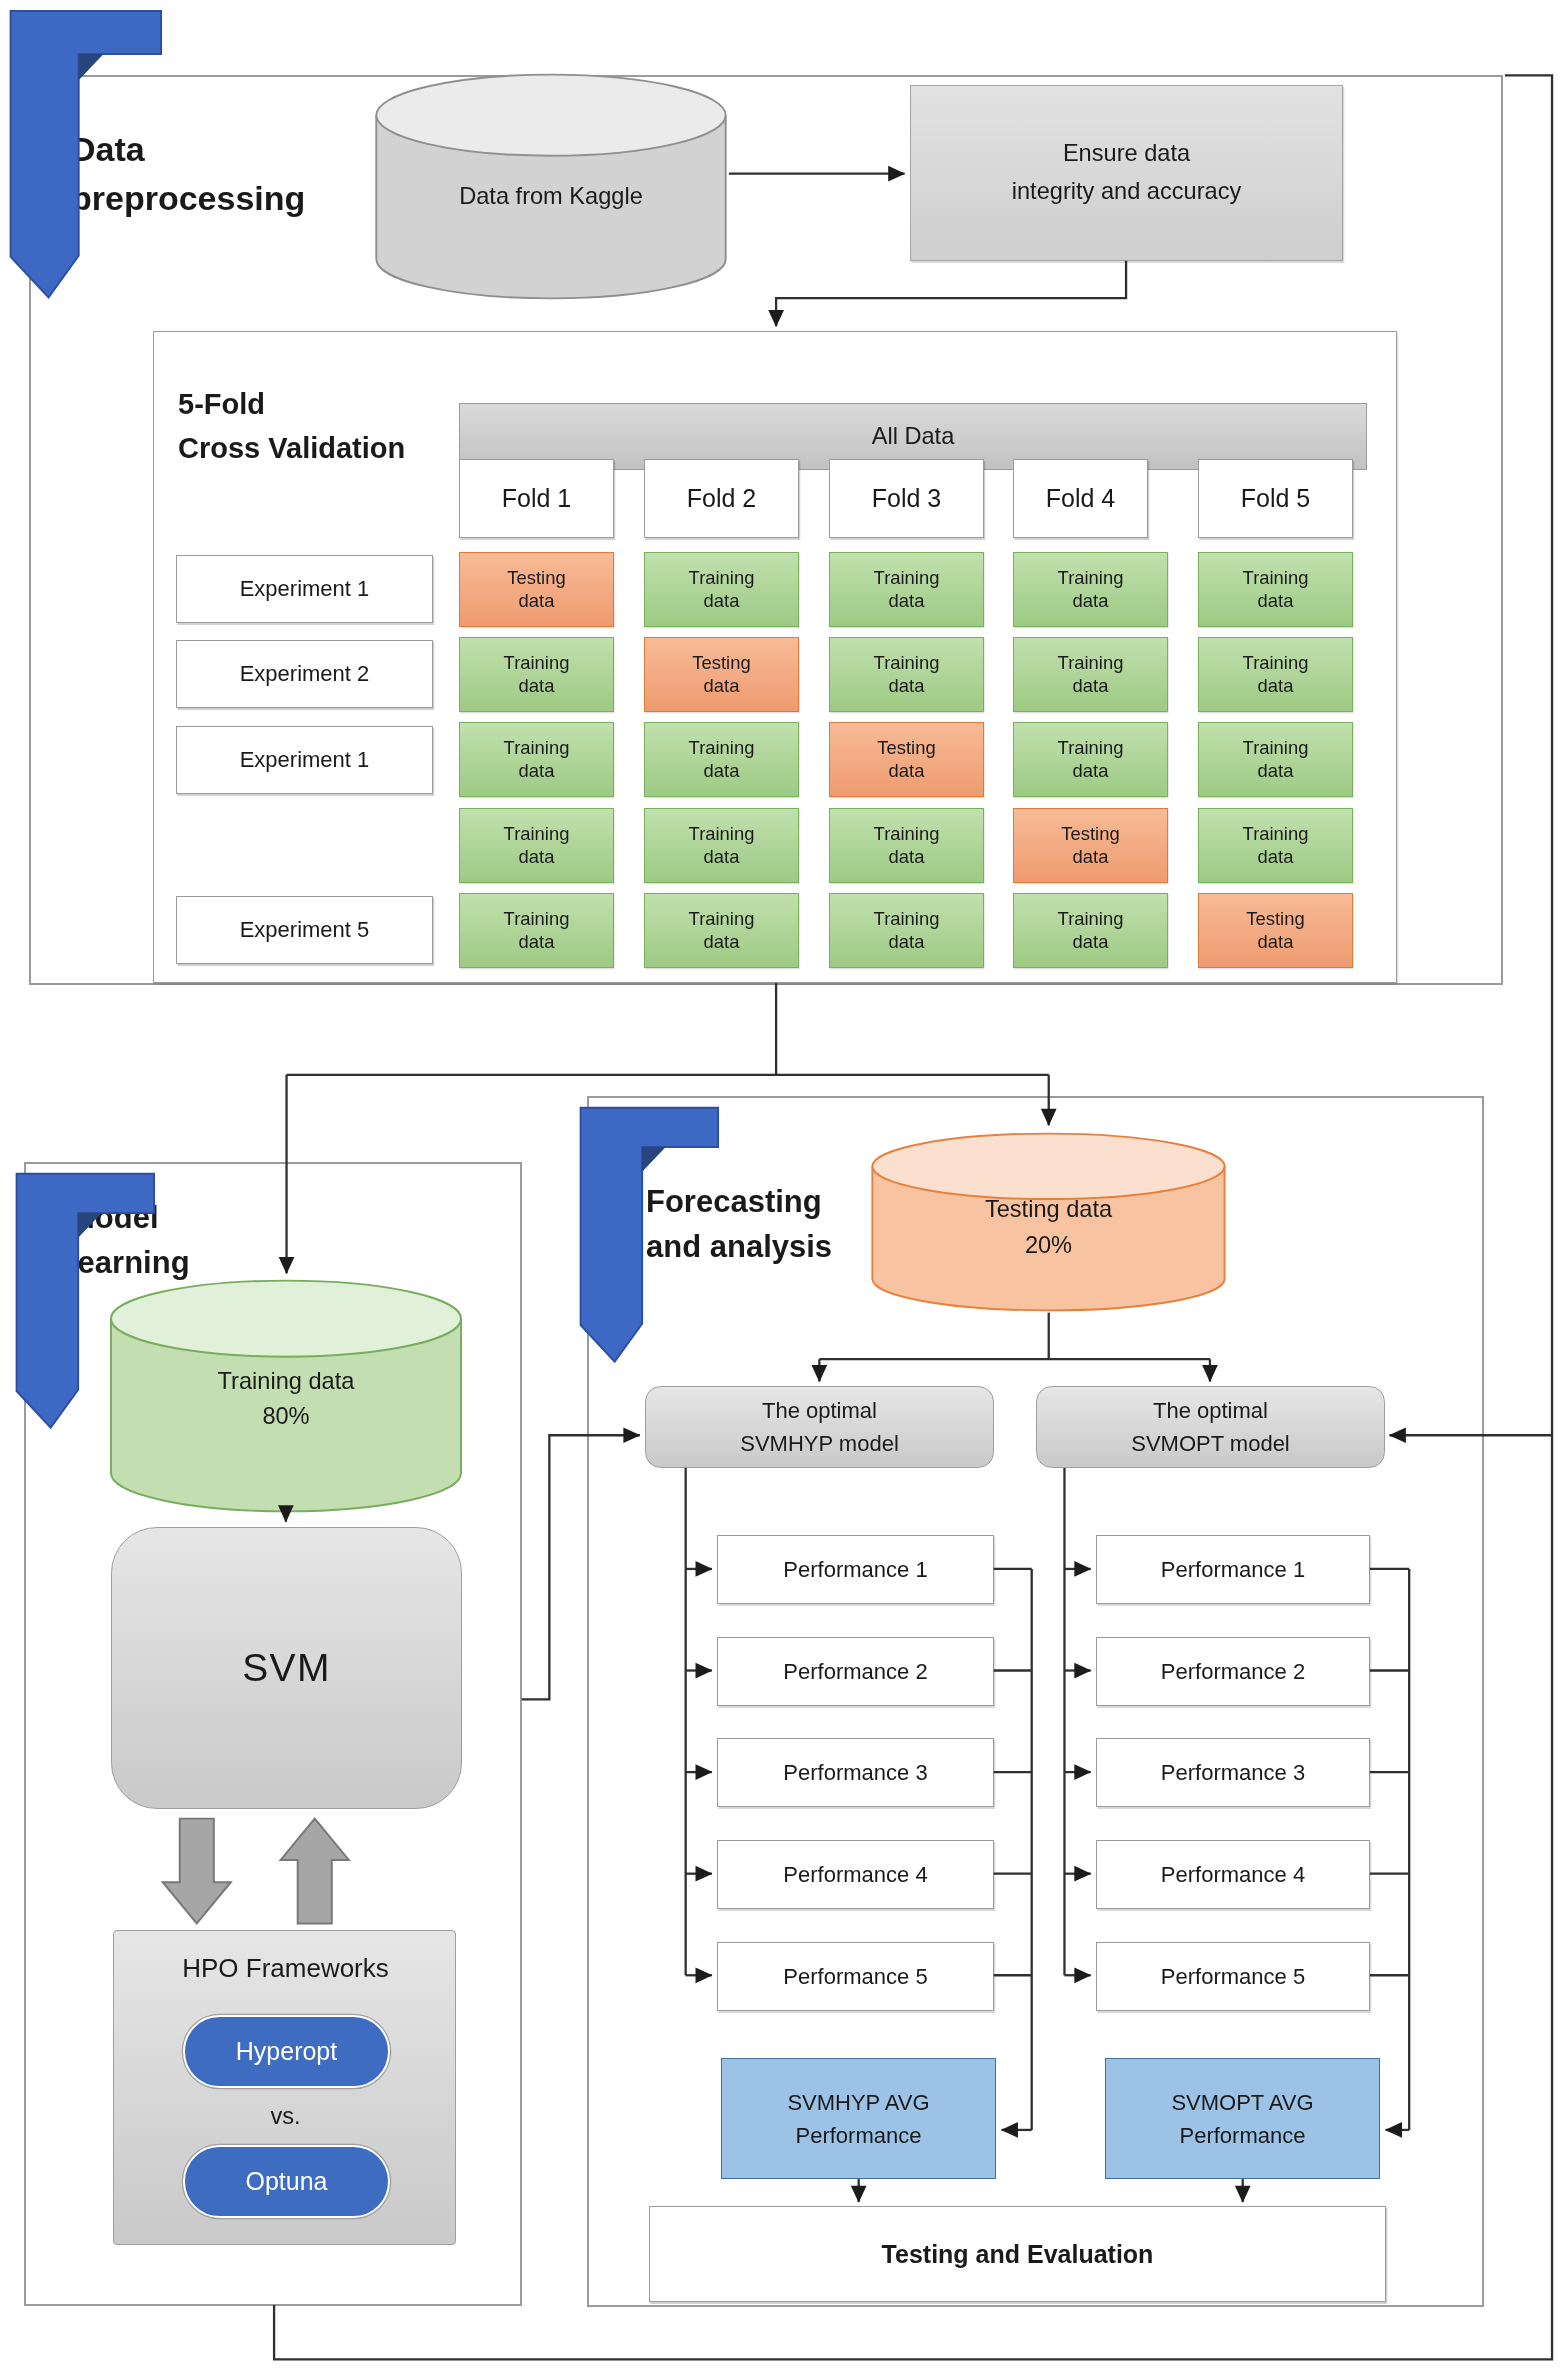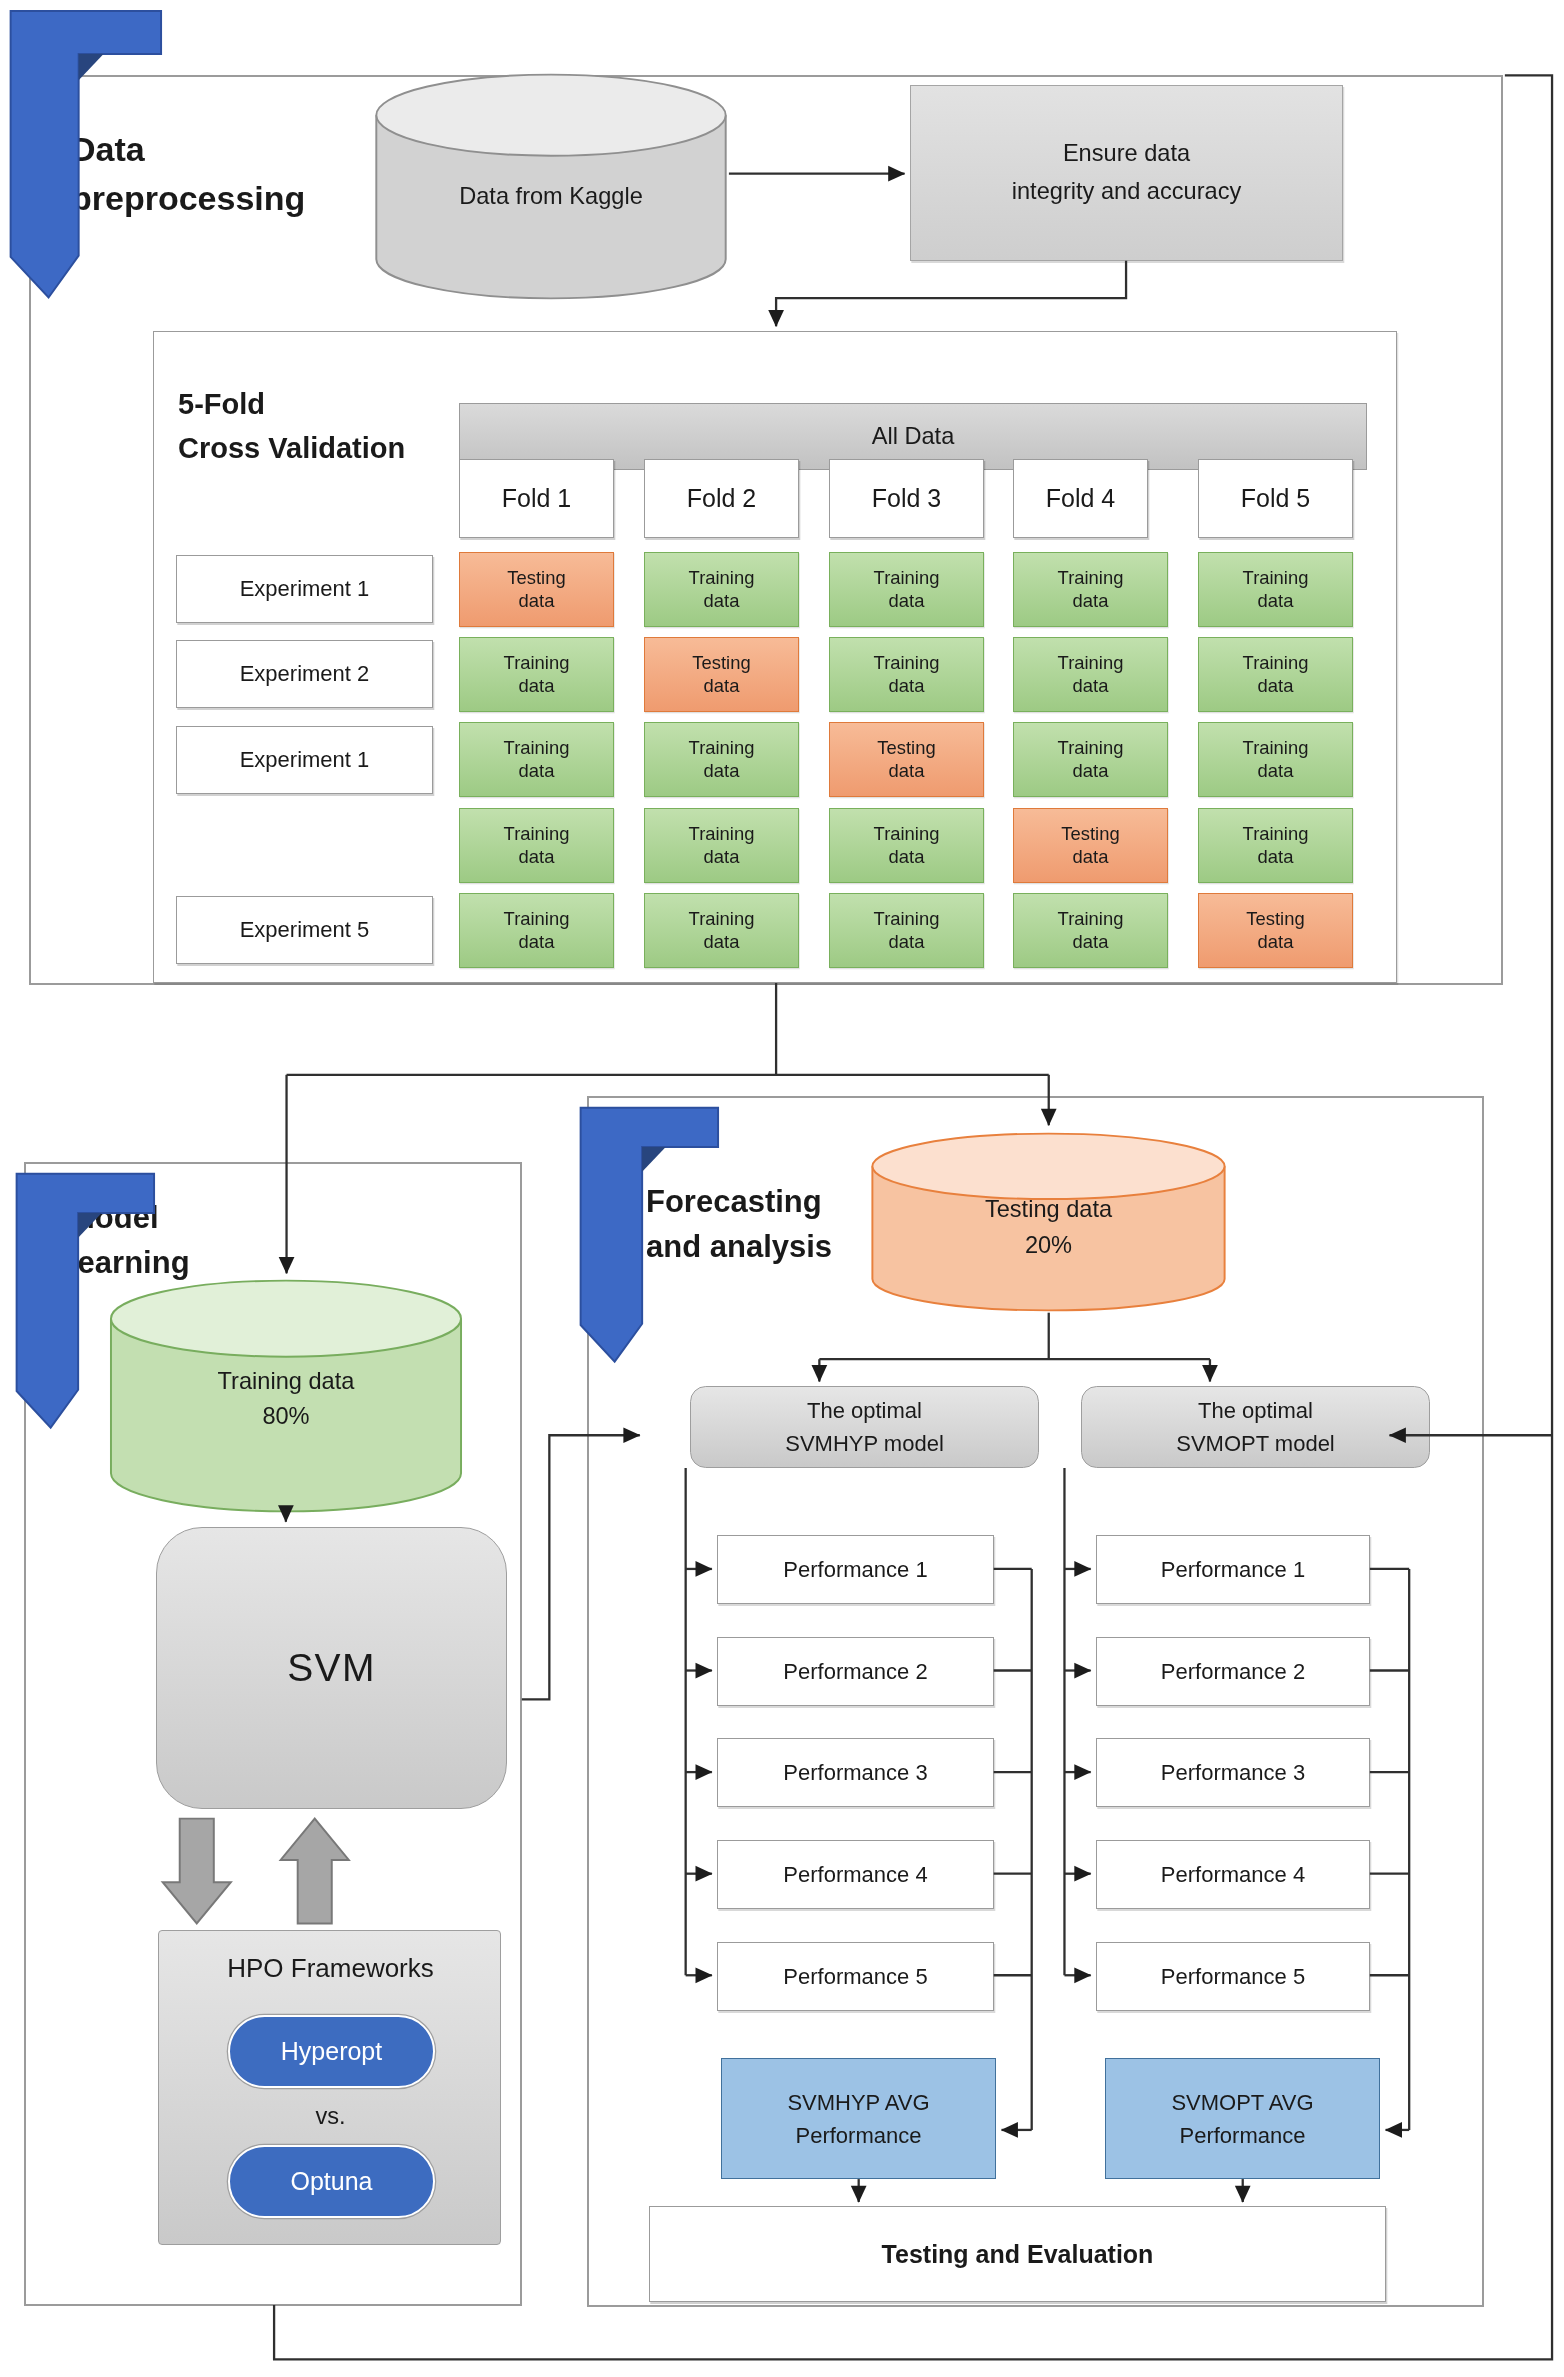--- a/index.html
+++ b/index.html
@@ -7,21 +7,21 @@
     font-family:"Liberation Sans","DejaVu Sans",sans-serif;color:#1a1a1a;overflow:hidden;}
   .abs{position:absolute;box-sizing:border-box;}
   .ml{white-space:pre-line;}
   .ctr{display:flex;align-items:center;justify-content:center;text-align:center;}
   
   .frame{border:2px solid #9b9b9b;background:#fff;}
   .section-label{font-weight:bold;font-size:34px;line-height:1.45;white-space:pre-line;}
   
   .white-box{background:#fff;border:1.6px solid #9b9b9b;box-shadow:1.3px 2px 0 rgba(0,0,0,0.18);}
   .gray-box{background:linear-gradient(180deg,#e2e2e2,#cecece);border:1.6px solid #a5a5a5;box-shadow:1.3px 2px 0 rgba(0,0,0,0.15);}
-  .round-gray{background:linear-gradient(180deg,#e6e6e6,#c9c9c9);border:1.6px solid #9e9e9e;margin-left:45px;}
+  .round-gray{background:linear-gradient(180deg,#e6e6e6,#c9c9c9);border:1.6px solid #9e9e9e;}
   .all-data{background:linear-gradient(180deg,#dadada,#c2c2c2);border:1.3px solid #9b9b9b;font-size:23.6px;}
   .fold-box{font-size:25px;}
   .exp-box{font-size:22px;}
   .cell{font-size:18.4px;line-height:1.22;box-shadow:0.7px 1.3px 0 rgba(0,0,0,0.12);}
   .cell.training{background:linear-gradient(180deg,#c1e0ad,#9dca84);border:1.3px solid #79b05c;}
   .cell.testing{background:linear-gradient(180deg,#f7bb97,#ef9b6f);border:1.3px solid #df7a3b;}
   .perf-box{font-size:22px;background:#fff;border:1.6px solid #9b9b9b;box-shadow:1.3px 2px 0 rgba(0,0,0,0.15);}
   .avg-box{font-size:22px;line-height:1.5;background:#9cc2e5;border:1.6px solid #41719c;}
   .model-box{font-size:22px;line-height:1.5;border-radius:15.7px;}
   .pill{background:#3d6cc0;color:#fff;border:2.6px solid #fff;border-radius:39px;

